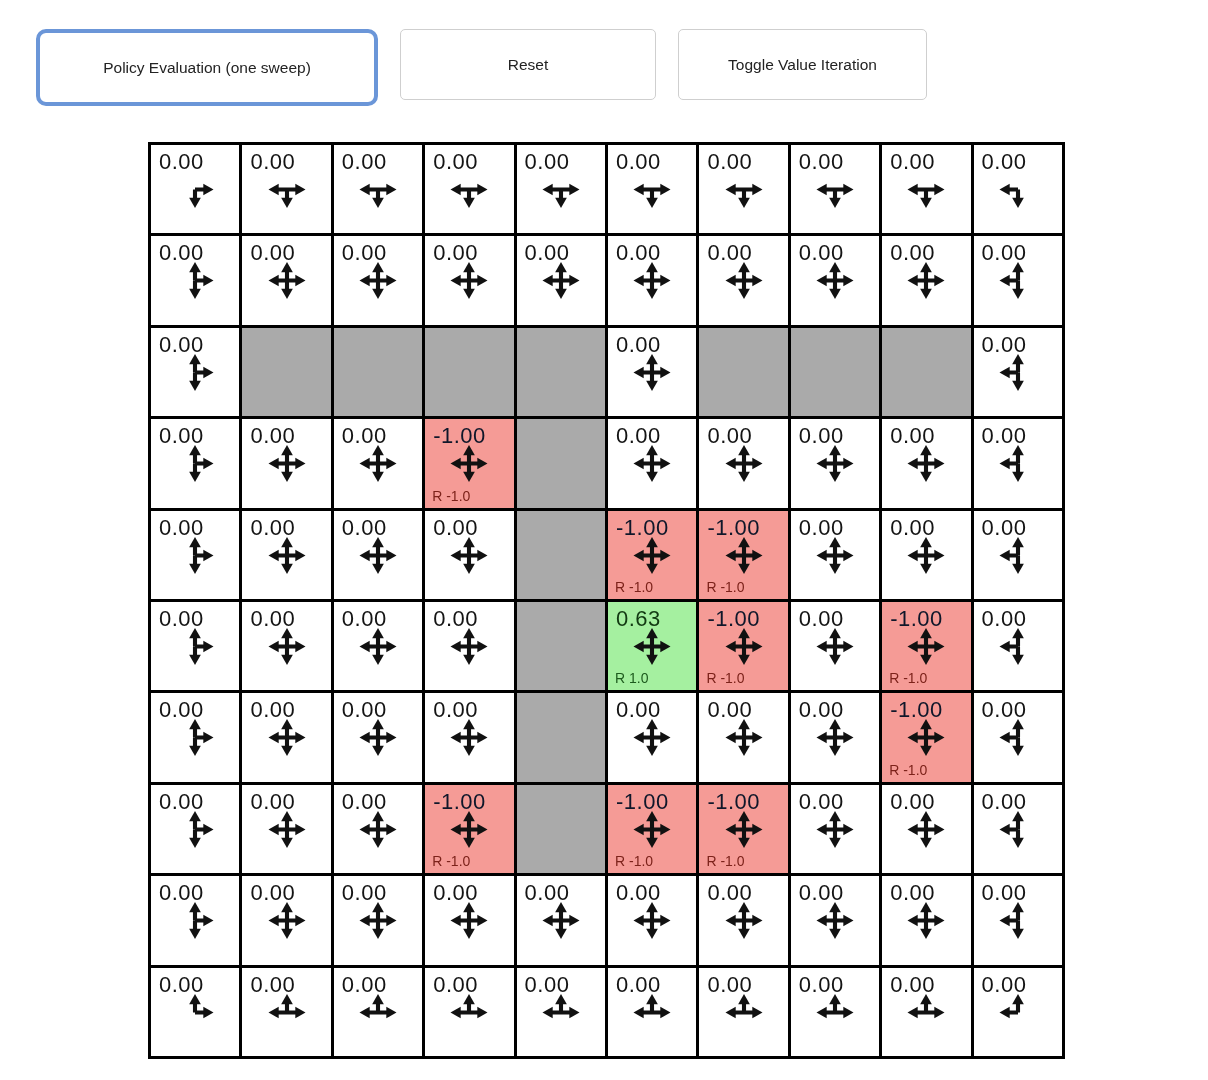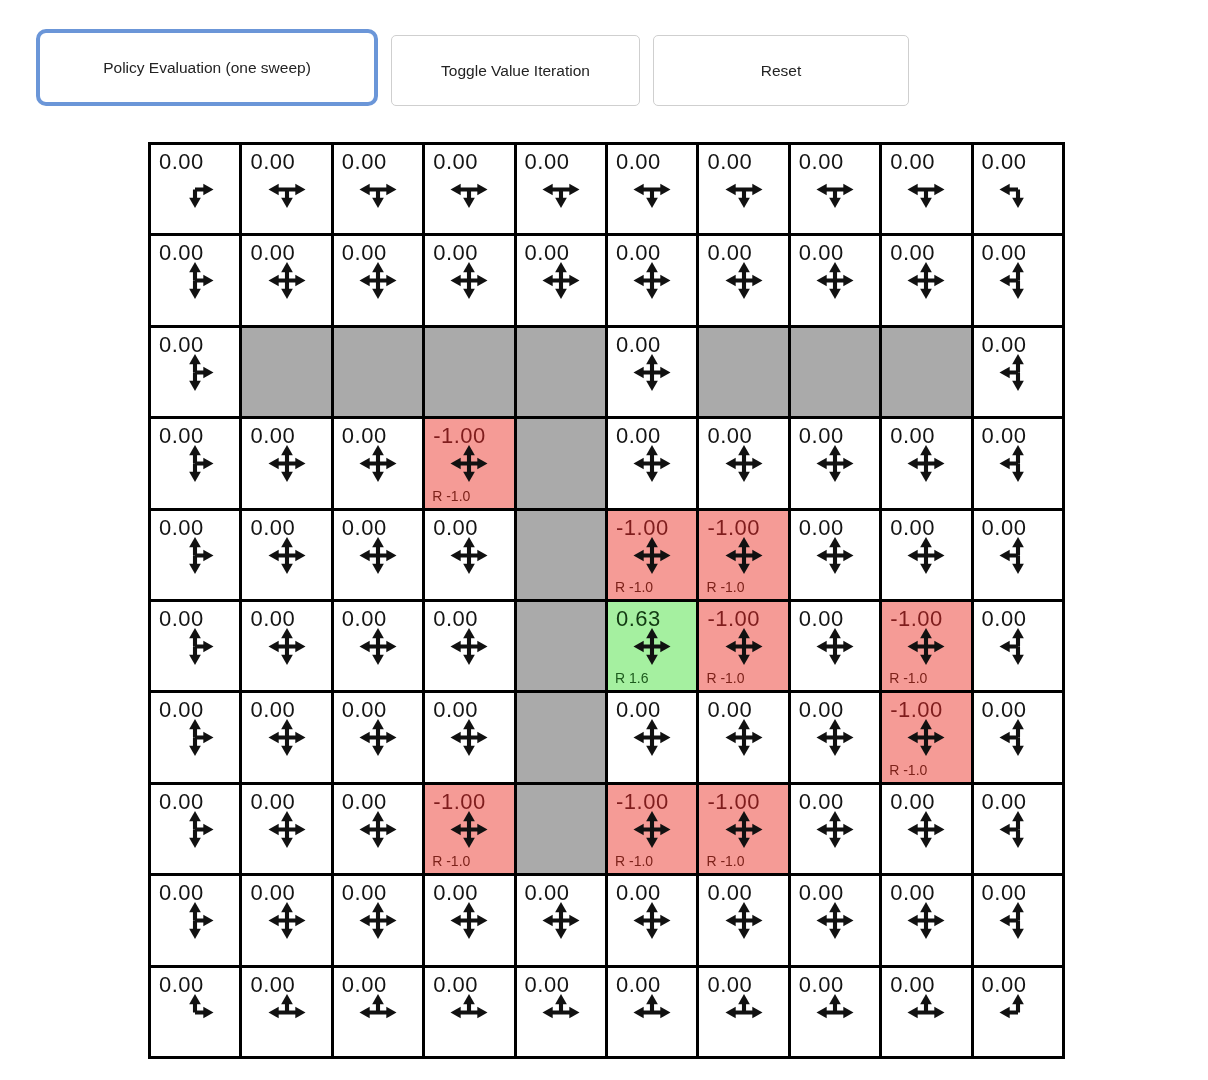--- a/index.html
+++ b/index.html
@@ -1,21 +1,21 @@
 <!DOCTYPE html>
 <html><head>
 <meta charset="utf-8">
 <style>
   html,body{margin:0;padding:0;}
   body{
     width:1208px;height:1080px;position:relative;background:#ffffff;
     font-family:"Liberation Sans", sans-serif;overflow:hidden;
   }
   .toolbar{
-    position:absolute;left:36px;top:29px;display:flex;align-items:flex-end;gap:13px;
+    position:absolute;left:36px;top:29px;display:flex;align-items:flex-start;gap:22px;
   }
   .tb-btn{
     box-sizing:border-box;height:71px;background:#ffffff;border:1px solid #cfcfcf;
     border-radius:5px;font-family:"Liberation Sans", sans-serif;font-size:15.5px;
     color:#232323;cursor:pointer;padding:0;
   }
   .tb-btn.active{
     height:77px;border:4px solid #6b96d8;border-radius:10px;
   }
   .grid{
@@ -23,32 +23,32 @@
     box-sizing:border-box;background:#000000;padding:3px;
     display:grid;grid-template-columns:repeat(10,1fr);grid-template-rows:repeat(10,1fr);
     gap:3px;
   }
   .cell{position:relative;background:#ffffff;}
   .cell .val{
     position:absolute;top:4px;left:8px;font-size:22px;color:#141414;letter-spacing:0.5px;
   }
   .cell .arrows{position:absolute;left:50%;top:25px;transform:translateX(-50%);}
   .cell .reward{position:absolute;left:7px;bottom:4px;font-size:14px;color:#5a5a5a;}
-  .cell.red .val{color:#7f1d1d;}
+  .cell.red .val{color:#0f172a;}
   .cell.red .reward{color:#7c221a;}
   .cell.green .val{color:#123a12;}
   .cell.green .reward{color:#1d5a1d;}
 </style>
 </head>
 <body>
 
 <div class="toolbar">
   <button class="tb-btn active" style="width: 342px; border-color: rgb(107, 150, 216);">Policy Evaluation (one sweep)</button>
+  <button class="tb-btn" style="width:256px">Reset</button>
   <button class="tb-btn" style="width:249px">Toggle Value Iteration</button>
-  <button class="tb-btn" style="width:256px">Reset</button>
 </div>
 
 <div class="grid" id="grid">
     <div class="cell white" style="background: rgb(255, 255, 255);">
       <span class="val">0.00</span>
       <svg class="arrows" width="39" height="39" viewBox="-20 -20 40 40">
         <line x1="0" y1="0" x2="0" y2="9.5" stroke="#111111" stroke-width="4.2"></line>
         <polygon fill="#111111" points="0,19 -6,8.5 6,8.5"></polygon>
         <line x1="0" y1="0" x2="9.5" y2="0" stroke="#111111" stroke-width="4.2"></line>
         <polygon fill="#111111" points="19,0 8.5,6 8.5,-6"></polygon>
@@ -606,21 +606,21 @@
       <svg class="arrows" width="39" height="39" viewBox="-20 -20 40 40">
         <line x1="0" y1="0" x2="0" y2="-9.5" stroke="#111111" stroke-width="4.2"></line>
         <polygon fill="#111111" points="0,-19 6,-8.5 -6,-8.5"></polygon>
         <line x1="0" y1="0" x2="0" y2="9.5" stroke="#111111" stroke-width="4.2"></line>
         <polygon fill="#111111" points="0,19 -6,8.5 6,8.5"></polygon>
         <line x1="0" y1="0" x2="-9.5" y2="0" stroke="#111111" stroke-width="4.2"></line>
         <polygon fill="#111111" points="-19,0 -8.5,-6 -8.5,6"></polygon>
         <line x1="0" y1="0" x2="9.5" y2="0" stroke="#111111" stroke-width="4.2"></line>
         <polygon fill="#111111" points="19,0 8.5,6 8.5,-6"></polygon>
       </svg>
-      <span class="reward">R 1.6</span>
+      <span class="reward">R 1.0</span>
     </div>
     <div class="cell red" style="background: rgb(245, 155, 150);">
       <span class="val">-1.00</span>
       <svg class="arrows" width="39" height="39" viewBox="-20 -20 40 40">
         <line x1="0" y1="0" x2="0" y2="-9.5" stroke="#111111" stroke-width="4.2"></line>
         <polygon fill="#111111" points="0,-19 6,-8.5 -6,-8.5"></polygon>
         <line x1="0" y1="0" x2="0" y2="9.5" stroke="#111111" stroke-width="4.2"></line>
         <polygon fill="#111111" points="0,19 -6,8.5 6,8.5"></polygon>
         <line x1="0" y1="0" x2="-9.5" y2="0" stroke="#111111" stroke-width="4.2"></line>
         <polygon fill="#111111" points="-19,0 -8.5,-6 -8.5,6"></polygon>

